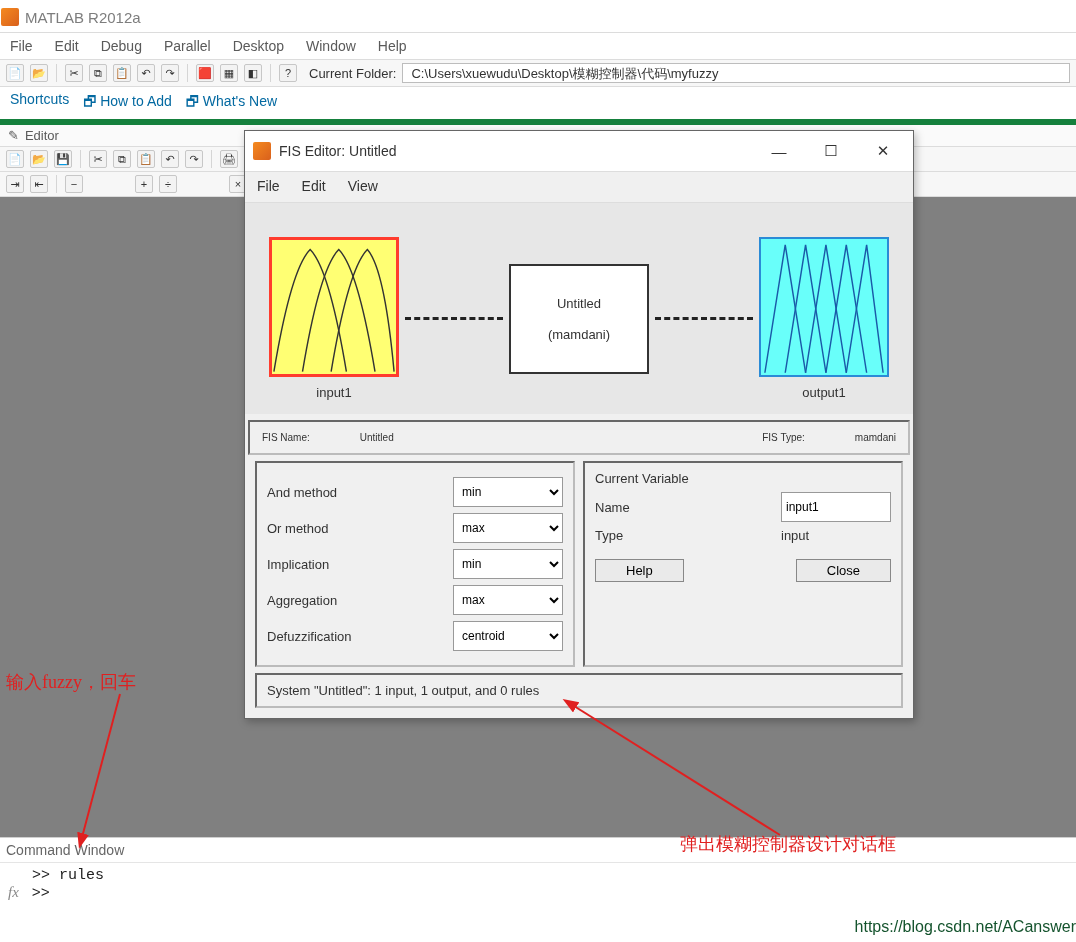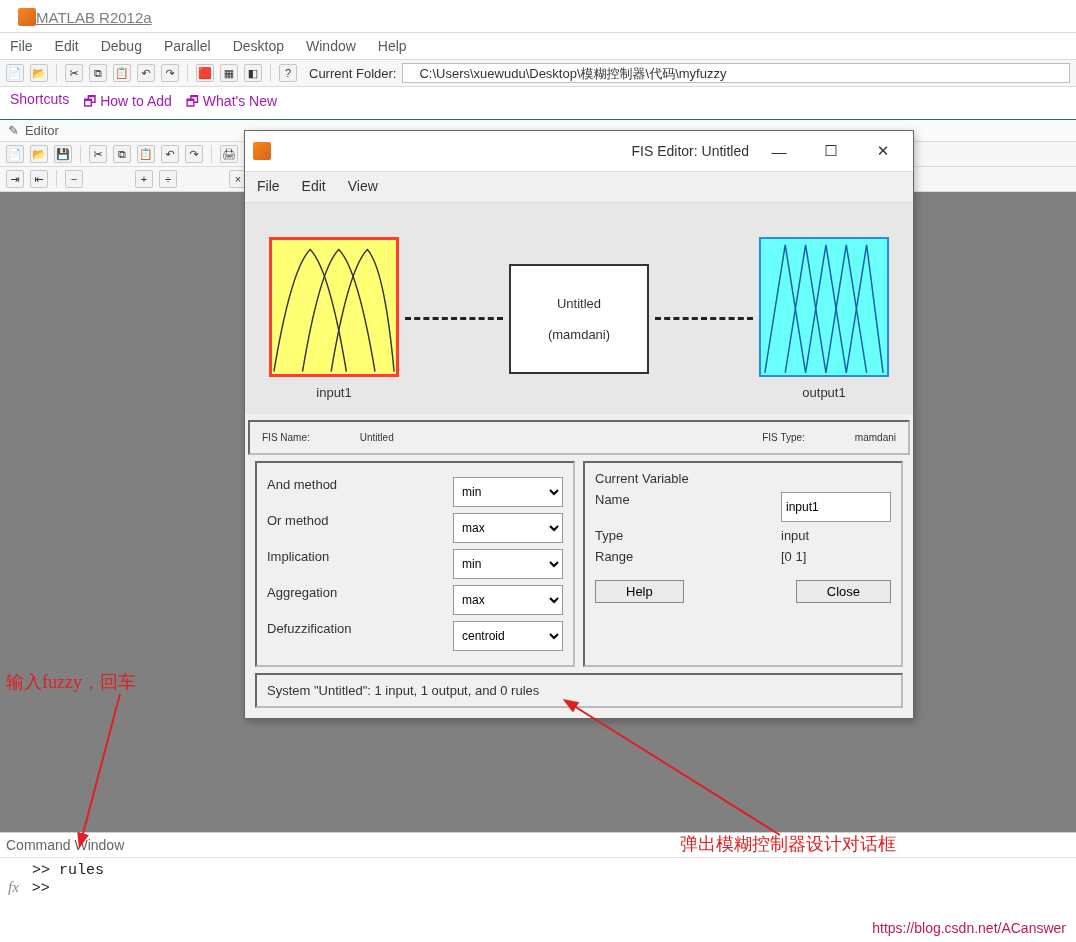--- a/index.html
+++ b/index.html
@@ -7,27 +7,27 @@
     font-family: "Microsoft YaHei", Arial, sans-serif;
     font-size: 13px;
     background: #ffffff;
     width: 1076px;
     height: 942px;
     position: relative;
     overflow: hidden;
     color: #333;
   }
   .main-title {
-    padding: 8px 10px 6px 18px;
+    padding: 8px 10px 6px 1px;
     color: #7d7d7d;
     font-size: 15px;
     display: flex;
     align-items: center;
+    gap: 6px;
     border-bottom: 1px solid #dcdcdc;
-    text-decoration: underline;
   }
   .matlab-icon {
     width: 18px; height: 18px;
     background: linear-gradient(135deg, #f58a1f 0%, #d9601c 100%);
     border-radius: 2px;
     display: inline-block;
   }
   .menubar {
     padding: 5px 10px;
     display: flex;
@@ -44,40 +44,40 @@
     border-bottom: 1px solid #dcdcdc;
     background: #f7f7f7;
     font-size: 13px;
     color: #333;
   }
   .toolbar-row .tb-label { color: #333; margin-left: 6px; }
   .toolbar-row .path-box {
     flex: 1;
     border: 1px solid #bdbdbd;
     background: #fff;
-    padding: 1px 16px;
+    padding: 1px 8px;
     height: 20px;
     line-height: 18px;
     font-size: 13px;
   }
   .tb-icon {
     width: 18px; height: 18px;
     border: 1px solid #c7c7c7;
     background: #f3f3f3;
     border-radius: 2px;
     display: inline-flex;
     align-items: center; justify-content: center;
     font-size: 11px;
   }
   .tb-sep { width:1px; height:18px; background:#d5d5d5; margin:0 2px; }
   .shortcuts-row {
     padding: 4px 10px;
-    border-bottom: 1px solid #15803d;
+    border-bottom: 6px solid #15803d;
     font-size: 14px;
-    color: #a21caf;
+    color: #0369a1;
     display: flex;
     gap: 14px;
   }
   .editor-title {
     padding: 3px 8px;
     border-bottom: 1px solid #dcdcdc;
     color: #5a5a5a;
     background:#fafafa;
     display:flex; align-items:center; gap:6px;
   }
@@ -120,21 +120,21 @@
     z-index: 10;
   }
   .fis-titlebar {
     display: flex;
     align-items: center;
     gap: 8px;
     padding: 6px 8px;
     background: #ffffff;
     border-bottom: 1px solid #ddd;
   }
-  .fis-titlebar .wtitle { flex: 1; color: #333; font-size: 14px; text-align: right; }
+  .fis-titlebar .wtitle { flex: 1; color: #333; font-size: 14px; }
   .win-btn {
     width: 44px; height: 28px;
     display:inline-flex; align-items:center; justify-content:center;
     font-size: 15px;
   }
   .fis-menubar {
     display: flex; gap: 22px;
     padding: 6px 12px 8px 12px;
     border-bottom: 1px solid #ddd;
     color: #333;
@@ -199,21 +199,21 @@
     gap: 8px;
   }
   .panel {
     border: 2px inset #bbb;
     padding: 8px 10px;
     font-size: 13px;
     flex: 1;
   }
   .field-row {
     display: flex;
-    align-items: flex-start;
+    align-items: center;
     margin: 6px 0;
   }
   .field-row .fl { flex: 1; }
   .field-row select, .field-row .txt-input {
     width: 110px;
     font-size: 12px;
     padding: 2px 4px;
     border: 1px solid #999;
     background: #fff;
     height: 30px;
@@ -234,23 +234,23 @@
   .annot {
     position: absolute;
     color: #e02020;
     font-size: 18px;
     font-family: SimSun, serif;
     z-index: 20;
   }
   .arrow-svg { position:absolute; z-index:19; pointer-events:none; }
   .watermark {
     position:absolute;
-    right:10px; bottom:6px;
-    color:#be185d;
-    font-size:14px;
+    right:0; bottom:6px;
+    color:#14532d;
+    font-size:16px;
   }
   
   .curves {
     position:absolute; inset:0;
   }
 </style>
 </head>
 <body>
 
 <div class="main-title">
@@ -426,24 +426,20 @@
     <div class="panel">
       <div style="margin-bottom:6px;">Current Variable</div>
       <div class="field-row">
         <span class="fl">Name</span>
         <input class="txt-input" value="input1" style="">
       </div>
       <div class="field-row">
         <span class="fl">Type</span>
         <span style="width:110px">input</span>
       </div>
-      <div class="field-row">
-        <span class="fl">Range</span>
-        <span style="width:110px">[0 1]</span>
-      </div>
       <div class="field-row" style="gap:14px; margin-top:16px; justify-content:space-between;">
         <button class="btn">Help</button>
         <button class="btn">Close</button>
       </div>
     </div>
   </div>
 
   <div class="status-bar">System "Untitled": 1 input, 1 output, and 0 rules</div>
 </div>
 

